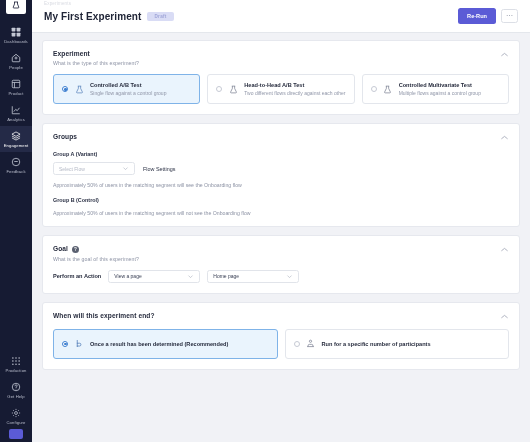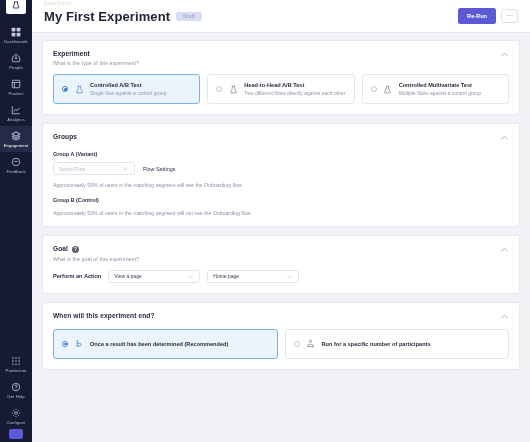--- a/index.html
+++ b/index.html
@@ -79,21 +79,21 @@
     flex: 0 0 33px;
   }
   .breadcrumb {
     position: absolute;
     top: 1px; left: 44px;
     font-size: 4.5px;
     color: #d8dae1;
     letter-spacing: .2px;
   }
   .page-title {
-    font-size: 13px;
+    font-size: 10px;
     font-weight: bold;
     color: #202537;
     letter-spacing: .1px;
   }
   .badge {
     margin-left: 6px;
     background: #d9dcf5;
     color: #9fa5d8;
     font-size: 4.6px;
     font-weight: bold;

